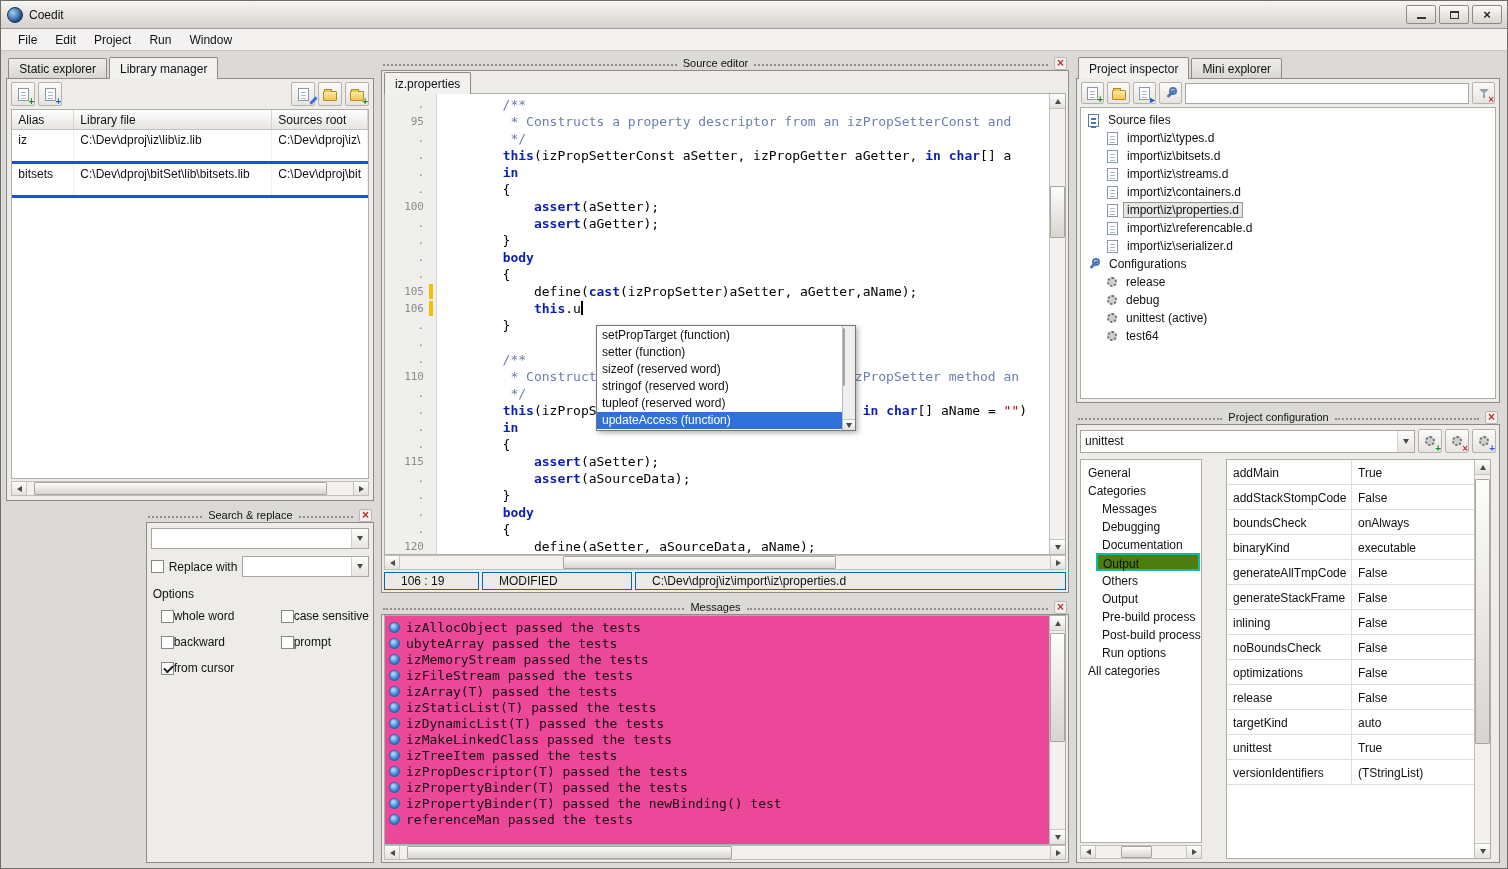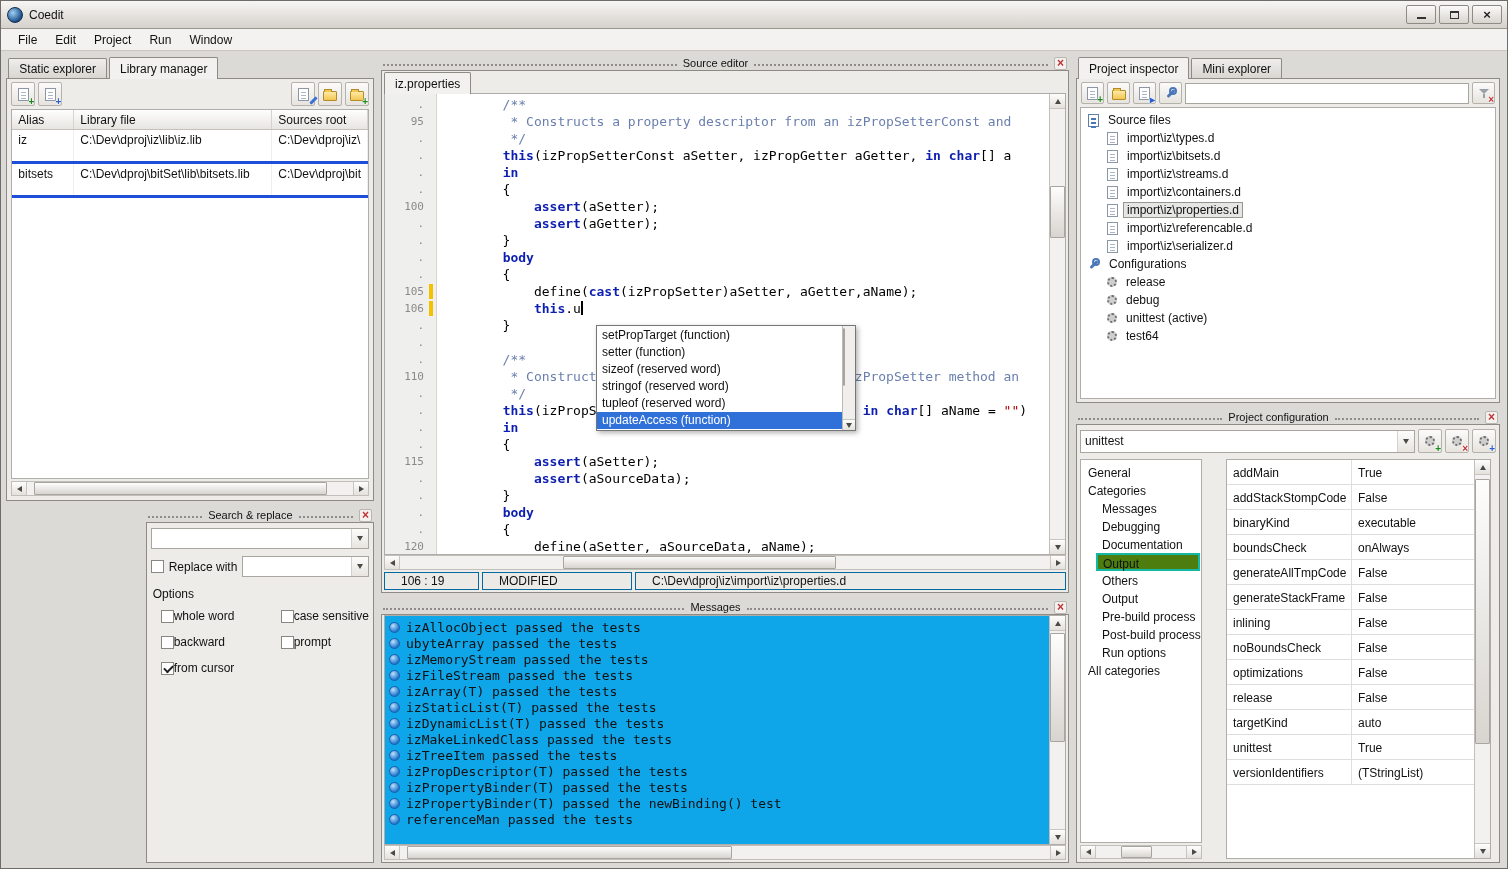--- a/index.html
+++ b/index.html
@@ -140,21 +140,21 @@
   
   .completion { position:absolute; left:211px; top:231px; width:260px; height:106px; background:#fff; border:1px solid #767672; box-shadow:2px 2px 5px rgba(0,0,0,.3); display:flex; z-index:6; font-size:12px; }
   .comp-list { flex:1; min-width:0; padding-top:1px; }
   .comp-item { height:17px; line-height:17px; padding:0 5px; white-space:nowrap; overflow:hidden; }
   .comp-item.selected { background:var(--sel-blue,#2f71d9); color:#fff; }
   .comp-scroll { width:13px; flex:none; border-left:1px solid #bbb9b5; background:#f0efed; display:flex; flex-direction:column; }
   .comp-scroll .scroll-btn { height:11px; border-top:1px solid #c9c6c1; }
   .comp-scroll .scroll-track { flex:1; position:relative; }
 
   
-  .msg-wrap { flex:1; display:flex; margin:0 2px; border:1px solid #b0ada8; background:#0ea5e9; min-height:0; overflow:hidden; }
+  .msg-wrap { flex:1; display:flex; margin:0 2px; border:1px solid #b0ada8; background:#ec4899; min-height:0; overflow:hidden; }
   .msg-items { flex:1; min-width:0; font-family:"DejaVu Sans Mono",monospace; font-size:13px; padding:3px 2px 0 4px; overflow:hidden; }
   .msg-item { height:16px; display:flex; align-items:center; gap:6px; white-space:nowrap; }
   .msg-hscroll { margin:0 2px 2px 2px; }
 
   
   .insp-filter { flex:1; min-width:0; height:21px; background:#fff; border:1px solid #a9a6a0; font:12px "Liberation Sans",sans-serif; padding:0 4px; }
   .tree { flex:1; background:#fff; border:1px solid #b0ada8; margin:0 3px 3px 3px; overflow:hidden; padding:3px 0; }
   .tree-row { height:18px; display:flex; align-items:center; gap:5px; padding-left:7px; white-space:nowrap; }
   .tree-row.child { padding-left:26px; }
   .tree-label { padding:0 3px; border:1px solid transparent; }
@@ -685,26 +685,26 @@
               <div class="prop-grid">
                   <div class="prop-row">
                     <div class="prop-name">addMain</div>
                     <div class="prop-value">True</div>
                   </div>
                   <div class="prop-row">
                     <div class="prop-name">addStackStompCode</div>
                     <div class="prop-value">False</div>
                   </div>
                   <div class="prop-row">
+                    <div class="prop-name">boundsCheck</div>
+                    <div class="prop-value">onAlways</div>
+                  </div>
+                  <div class="prop-row">
                     <div class="prop-name">binaryKind</div>
                     <div class="prop-value">executable</div>
-                  </div>
-                  <div class="prop-row">
-                    <div class="prop-name">boundsCheck</div>
-                    <div class="prop-value">onAlways</div>
                   </div>
                   <div class="prop-row">
                     <div class="prop-name">generateAllTmpCode</div>
                     <div class="prop-value">False</div>
                   </div>
                   <div class="prop-row">
                     <div class="prop-name">generateStackFrame</div>
                     <div class="prop-value">False</div>
                   </div>
                   <div class="prop-row">

